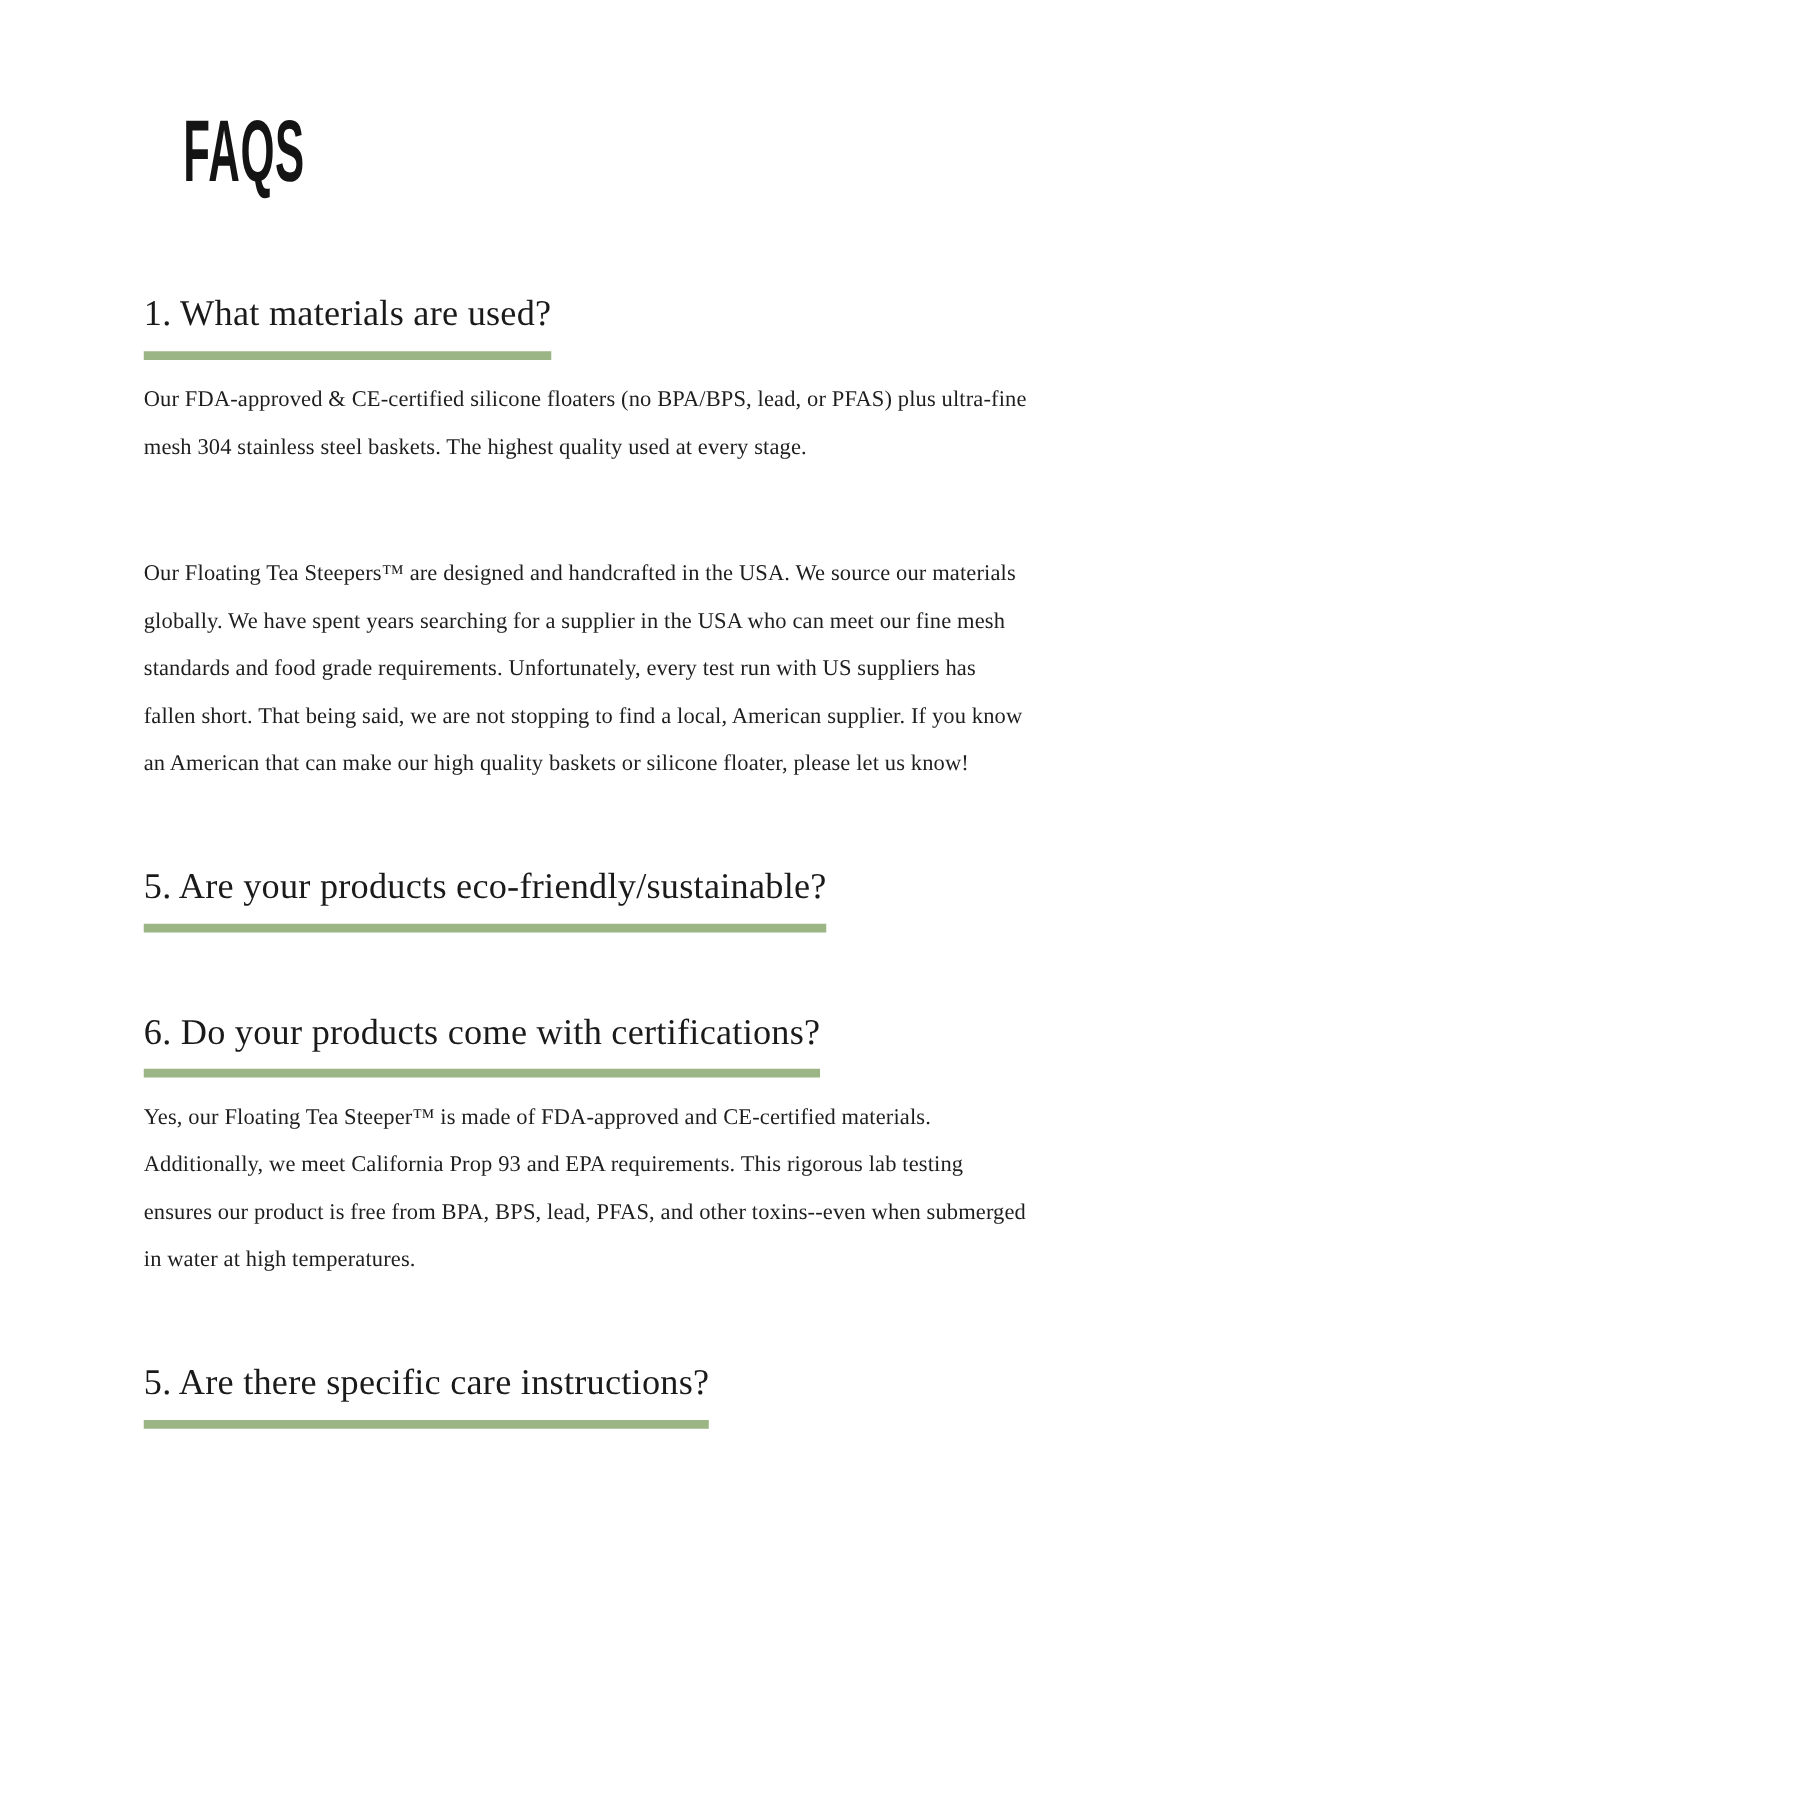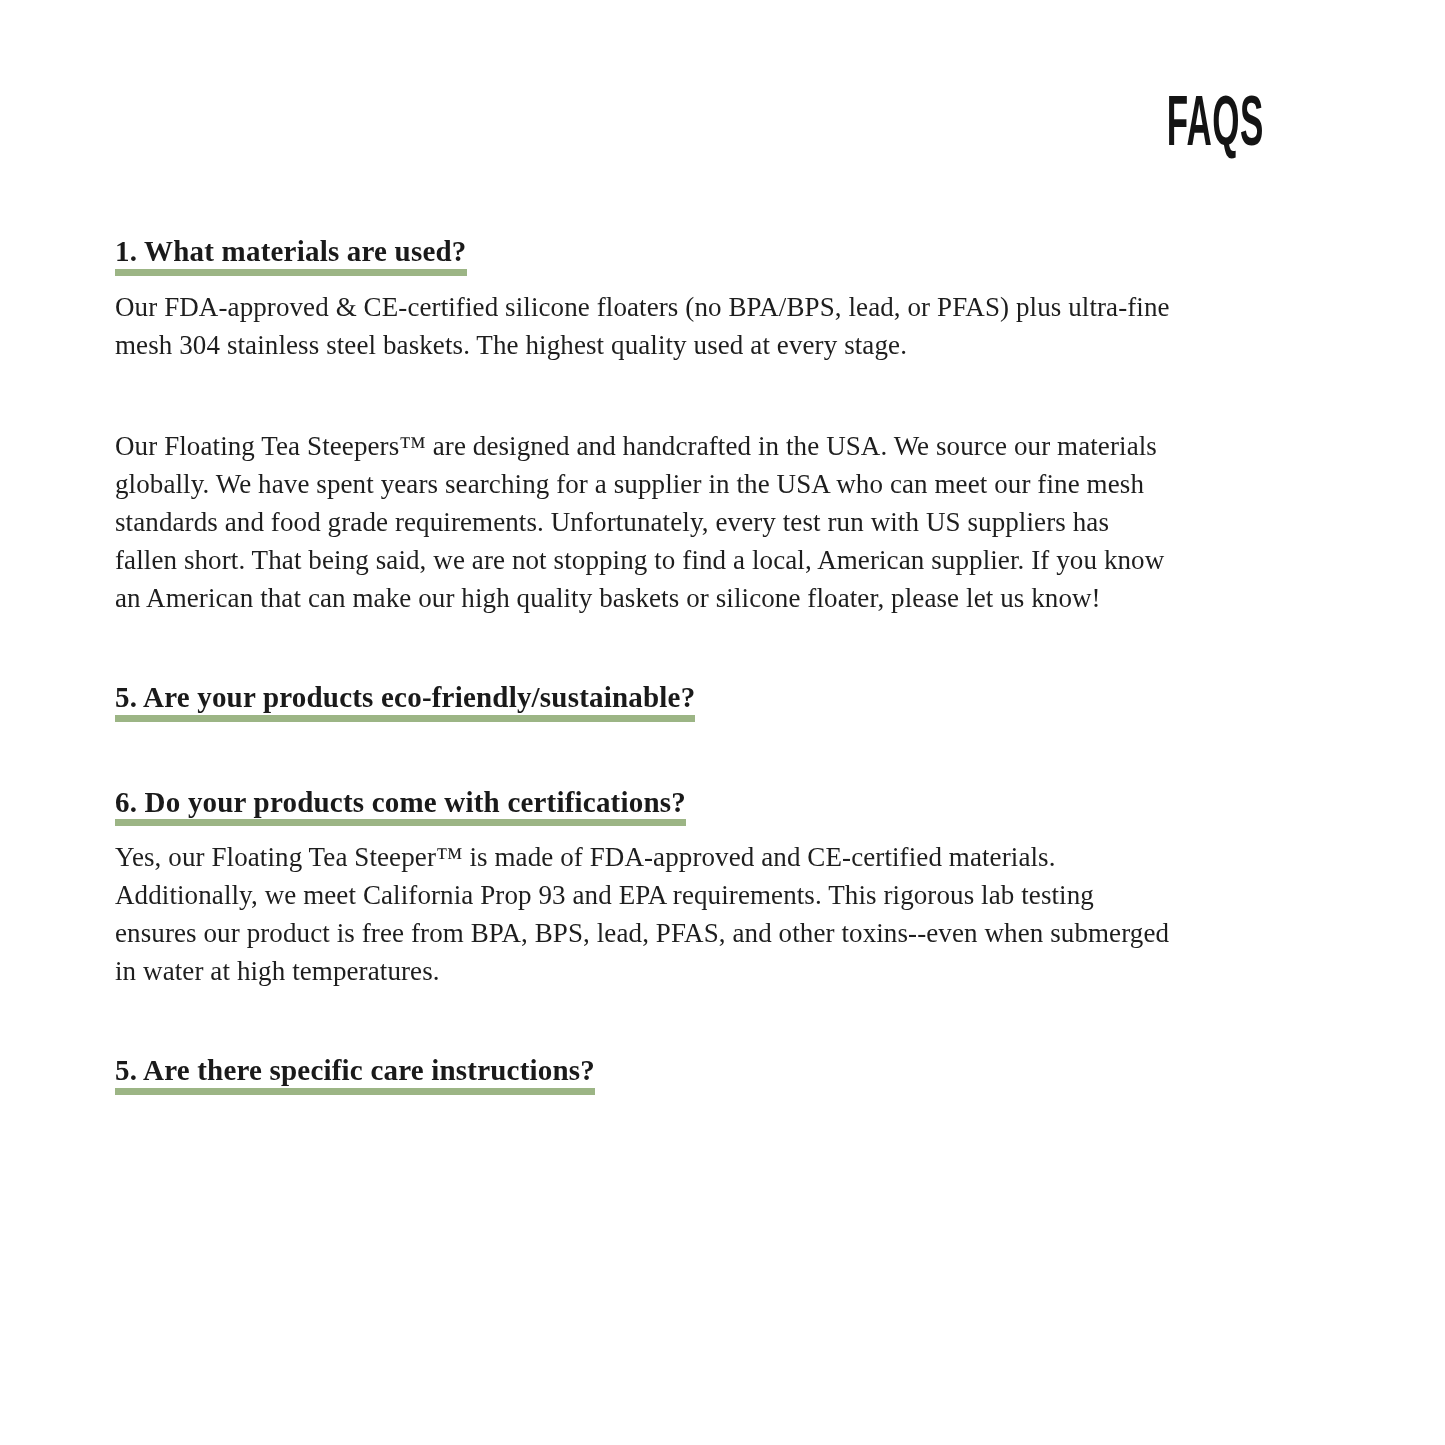--- a/index.html
+++ b/index.html
@@ -13,50 +13,51 @@
     font-family: "Liberation Serif", "DejaVu Serif", serif;
     color: var(--text);
   }
   .page {
     width: 1445px;
     min-height: 1445px;
     background: var(--bg);
     padding: 86px 115px 60px 115px;
   }
   .page-title {
-    text-align: right;
+    text-align: left;
     font-family: "Liberation Sans", "DejaVu Sans", sans-serif;
     font-weight: 700;
     font-size: 70px;
     line-height: 1;
     color: #141414;
     margin-bottom: 78px;
     white-space: nowrap;
   }
   .page-title .title-inner {
     display: inline-block;
     transform: translateX(-17px) scaleX(0.5);
     transform-origin: center;
     letter-spacing: 1px;
   }
   .faq-item + .faq-item {
     margin-top: 63px;
   }
   .question {
     font-size: 29px;
-    font-weight: 700;
+    font-weight: 400;
     line-height: 1.2;
     color: #1a1a1a;
     width: fit-content;
+    padding-bottom: 12px;
     border-bottom: 7px solid var(--accent);
     letter-spacing: 0.2px;
   }
   .answer {
     margin-top: 12px;
-    font-size: 27px;
+    font-size: 18px;
     line-height: 38px;
     color: var(--text);
     white-space: pre-line;
     max-width: 1220px;
     letter-spacing: 0.1px;
   }
 </style>
 </head>
 <body>
 

